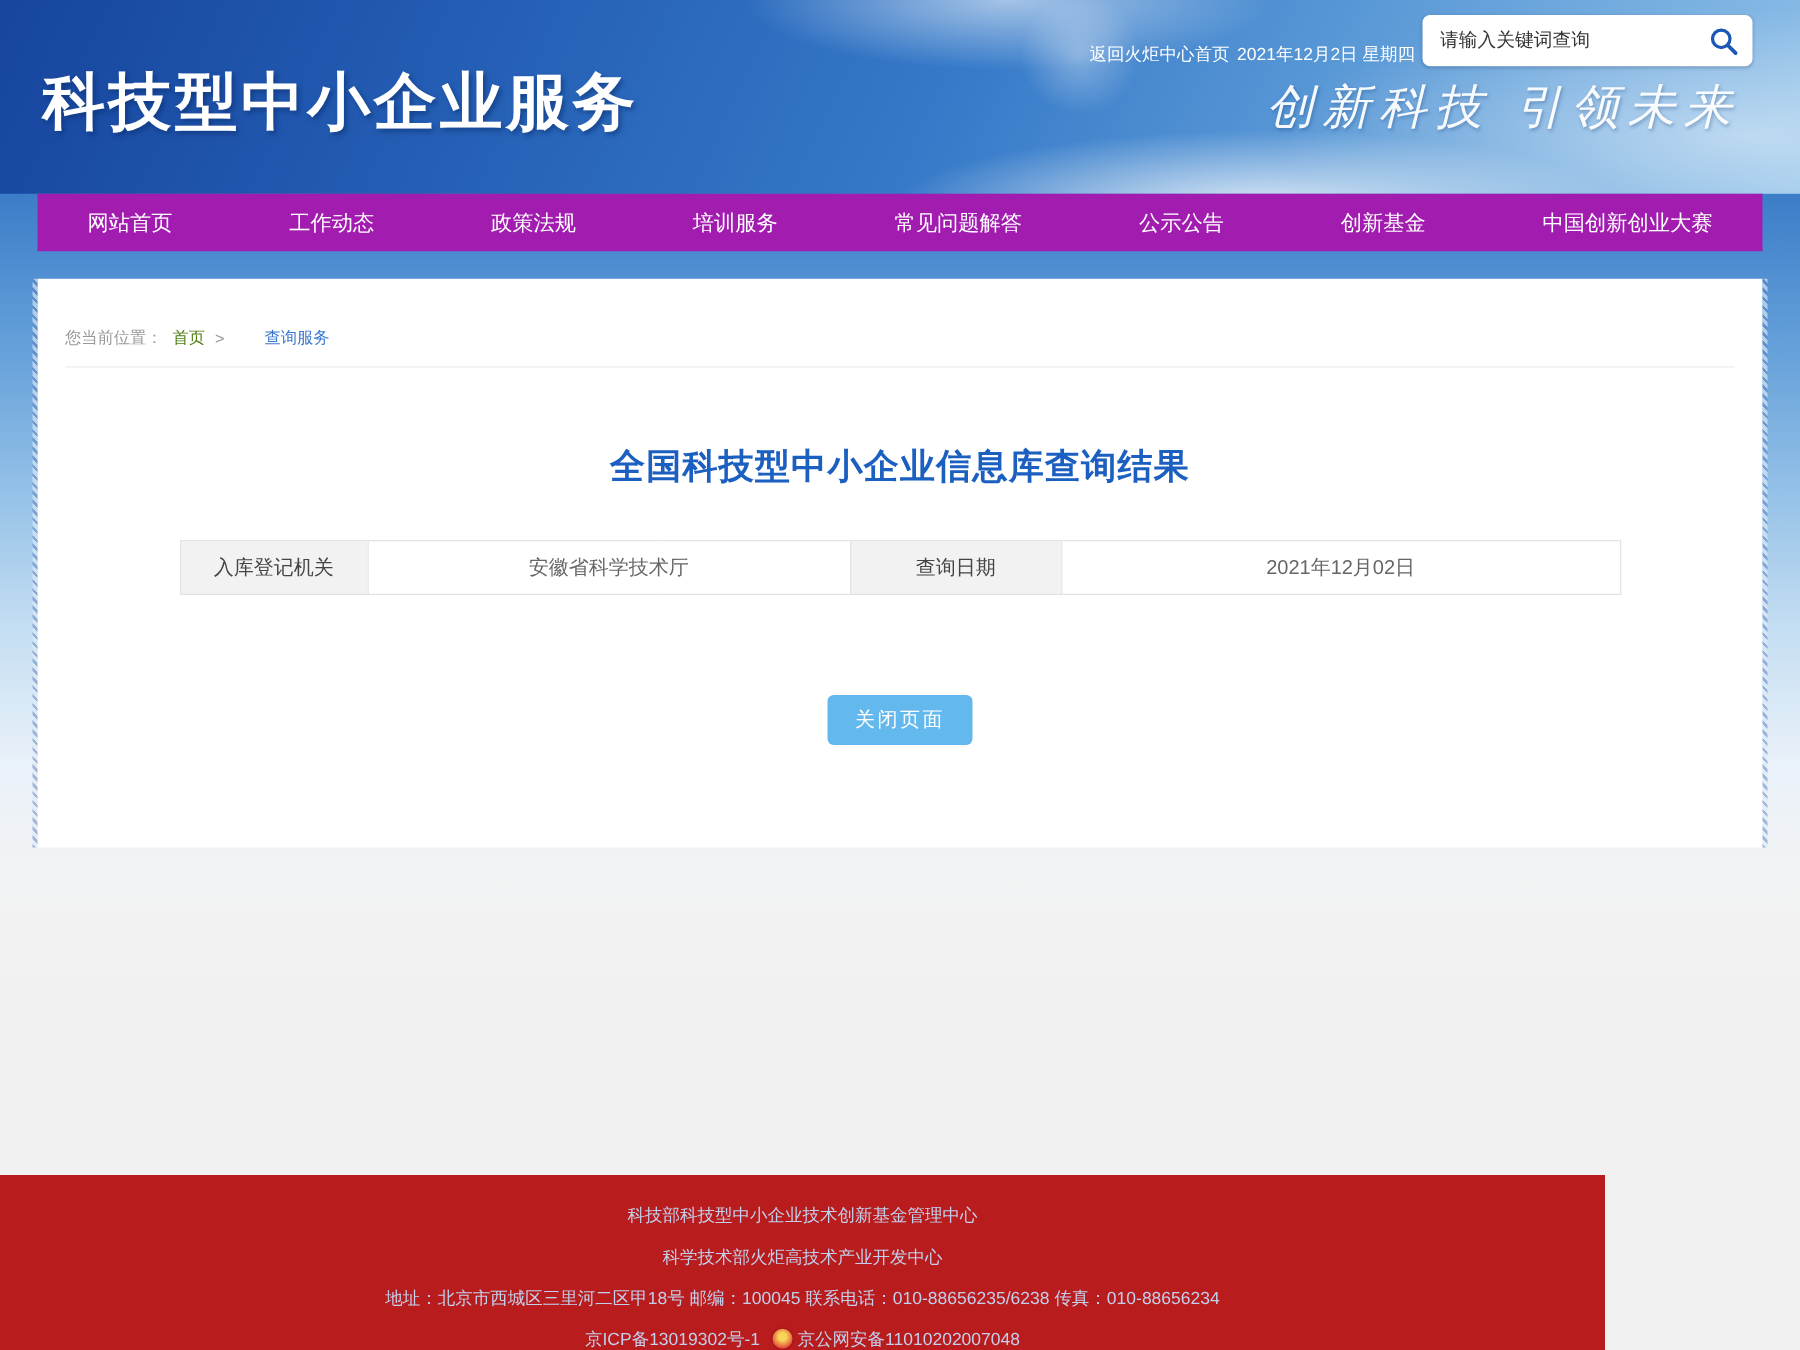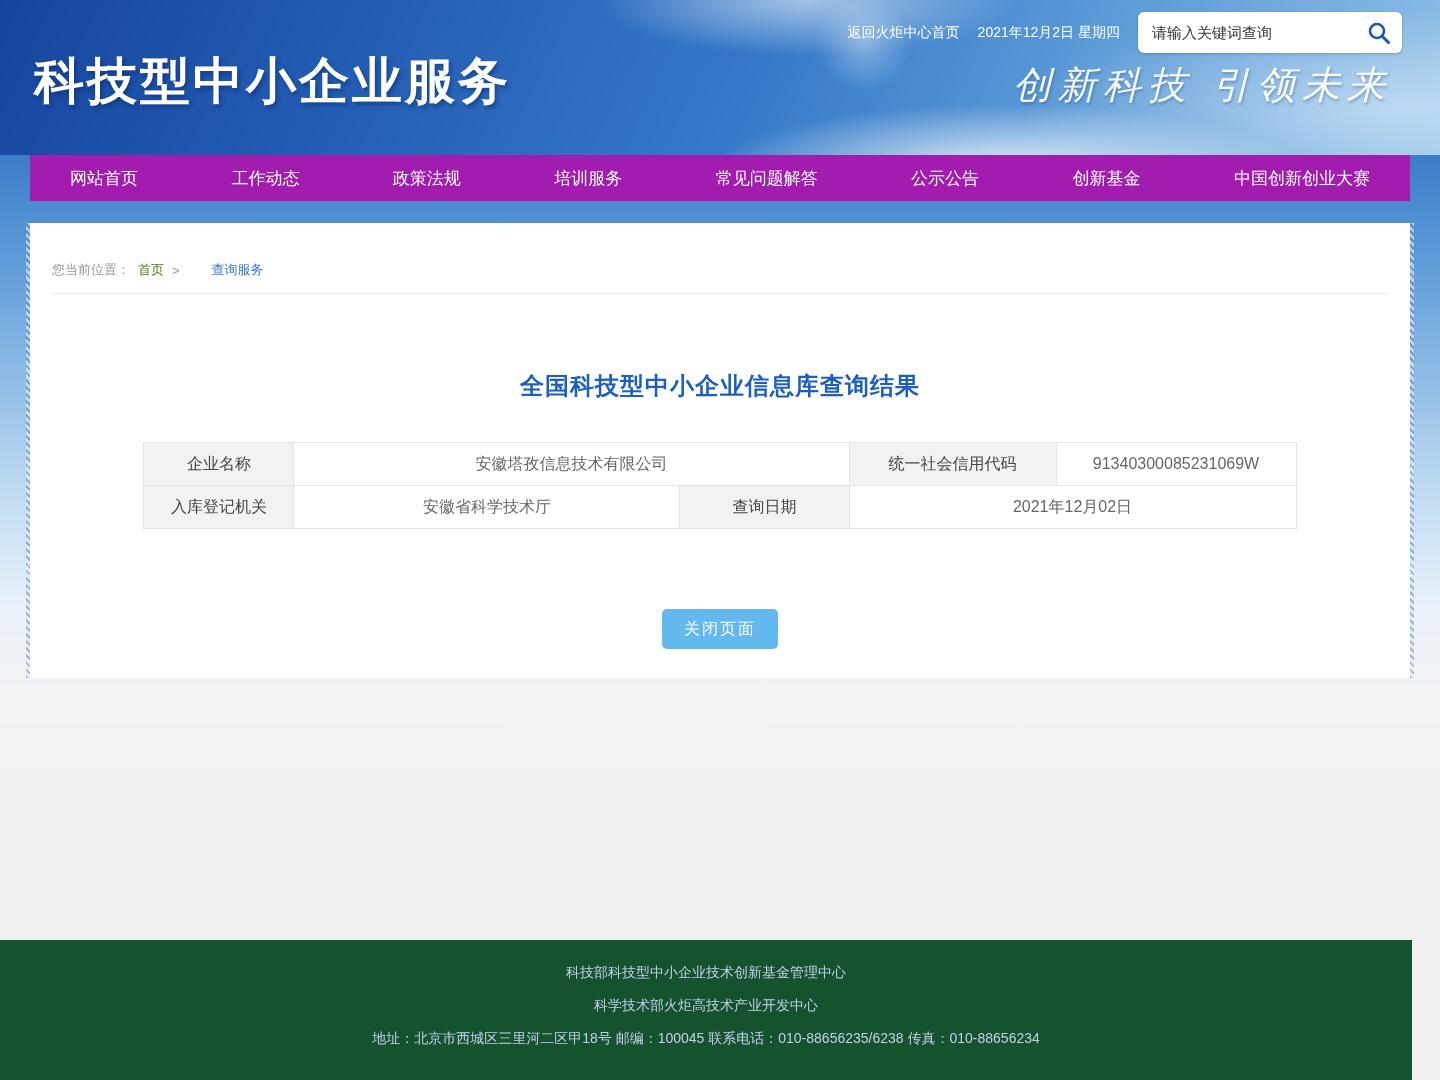--- a/index.html
+++ b/index.html
@@ -26,21 +26,21 @@
   }
   .site-title {
     position:absolute; left:34px; top:48px;
     font-family:"DejaVu Serif", serif; font-weight:bold; font-size:50px;
     color:#ffffff; letter-spacing:3px;
     text-shadow:2px 3px 4px rgba(5,40,100,.5);
     white-space:nowrap;
   }
   .header-topbar {
     position:absolute; top:12px; right:38px;
-    display:flex; align-items:center; gap:18px; z-index:2;
+    display:flex; align-items:flex-end; gap:6px; z-index:2;
   }
   .top-link, .top-date { color:#ffffff; font-size:14px; text-decoration:none; white-space:nowrap; }
   .search-box {
     width:264px; height:41px; background:#ffffff; border-radius:6px;
     display:flex; align-items:center; padding:0 10px 0 14px;
     box-shadow:0 1px 3px rgba(0,30,80,.25);
   }
   .search-box input {
     border:none; outline:none; flex:1; font-size:15px; color:#222;
     font-family:"Liberation Sans", sans-serif; background:transparent;
@@ -75,42 +75,42 @@
   .card::after  { right:-4px; }
   .breadcrumb {
     padding:38px 22px 0 22px; font-size:13px; color:#999;
     display:flex; gap:8px; align-items:center;
   }
   .breadcrumb a { text-decoration:none; }
   .crumb-home { color:#4d7c0f; }
   .crumb-current { color:#3a78d2;margin-left:24px; }
   .crumb-divider-line { margin:14px 22px 0; border-bottom:1px solid #ececec; }
   .result-title {
-    margin-top:76px; text-align:center;
-    color:#1b5fc1; font-size:24px; font-weight:bold; letter-spacing:1px;
+    margin-top:60px; text-align:center;
+    color:#1b5fc1; font-size:28px; font-weight:bold; letter-spacing:1px;
   }
   table.result-table {
     margin:40px auto 0; border-collapse:collapse; table-layout:fixed;
     width:1152px; font-size:16px;
   }
   .result-table td {
     border:1px solid #e3e3e3; height:43px; text-align:center;
     color:#666; padding:0 6px; overflow:hidden; white-space:nowrap;
   }
   .result-table td.lbl { background:#f2f2f2; color:#444; }
   .close-btn {
     display:block; margin:80px auto 0; width:116px; height:40px;
     background:#63b8ed; color:#ffffff; font-size:16px;
     border:none; border-radius:5px; cursor:pointer;
     font-family:"Liberation Sans", sans-serif; letter-spacing:2px;
   }
   
   .site-footer {
-    position:absolute; left:0; bottom:0; width:1412px; height:140px;
-    background:#14532d; z-index:1; text-align:center;
+    position:absolute; left:0; bottom:0; width:1284px; height:140px;
+    background:#b91c1c; z-index:1; text-align:center;
     color:#c3cfec; font-size:14px; padding-top:24px;
   }
   .site-footer .fline { margin-bottom:15px; white-space:nowrap; }
   .site-footer a { color:#c3cfec; text-decoration:none; }
   .badge-icon {
     display:inline-block; width:16px; height:16px; border-radius:50%;
     background:radial-gradient(circle at 50% 40%, #f8d458 25%, #e2453a 75%);
     vertical-align:-3px; margin:0 4px 0 10px;
     box-shadow:0 0 2px rgba(0,0,0,.4);
   }
@@ -166,34 +166,31 @@
     <colgroup>
       <col style="width:150px">
         <col style="width:236px">
         <col style="width:150px">
       <col style="width:169px">
         <col style="width:207px">
         <col style="width:240px">
     </colgroup>
     <tbody>
       <tr>
-        <td class="lbl">企业名称</td>
-        <td colspan="3">安徽塔孜信息技术有限公司</td>
-        <td class="lbl">统一社会信用代码</td>
-        <td>91340300085231069W</td>
-      </tr>
-      <tr>
         <td class="lbl">入库登记机关</td>
         <td colspan="2">安徽省科学技术厅</td>
         <td class="lbl">查询日期</td>
         <td colspan="2">2021年12月02日</td>
       </tr>
     </tbody>
   </table>
 
   <button class="close-btn">关闭页面</button>
 </main>
 
 <footer class="site-footer">
   <div class="fline">科技部科技型中小企业技术创新基金管理中心</div>
   <div class="fline">科学技术部火炬高技术产业开发中心</div>
   <div class="fline">地址：北京市西城区三里河二区甲18号 邮编：100045 联系电话：010-88656235/6238 传真：010-88656234</div>
+  <div class="fline">
+    <a href="#">京ICP备13019302号-1</a><span class="badge-icon"></span><a href="#">京公网安备11010202007048</a>
+  </div>
 </footer>
 
 </body></html>

